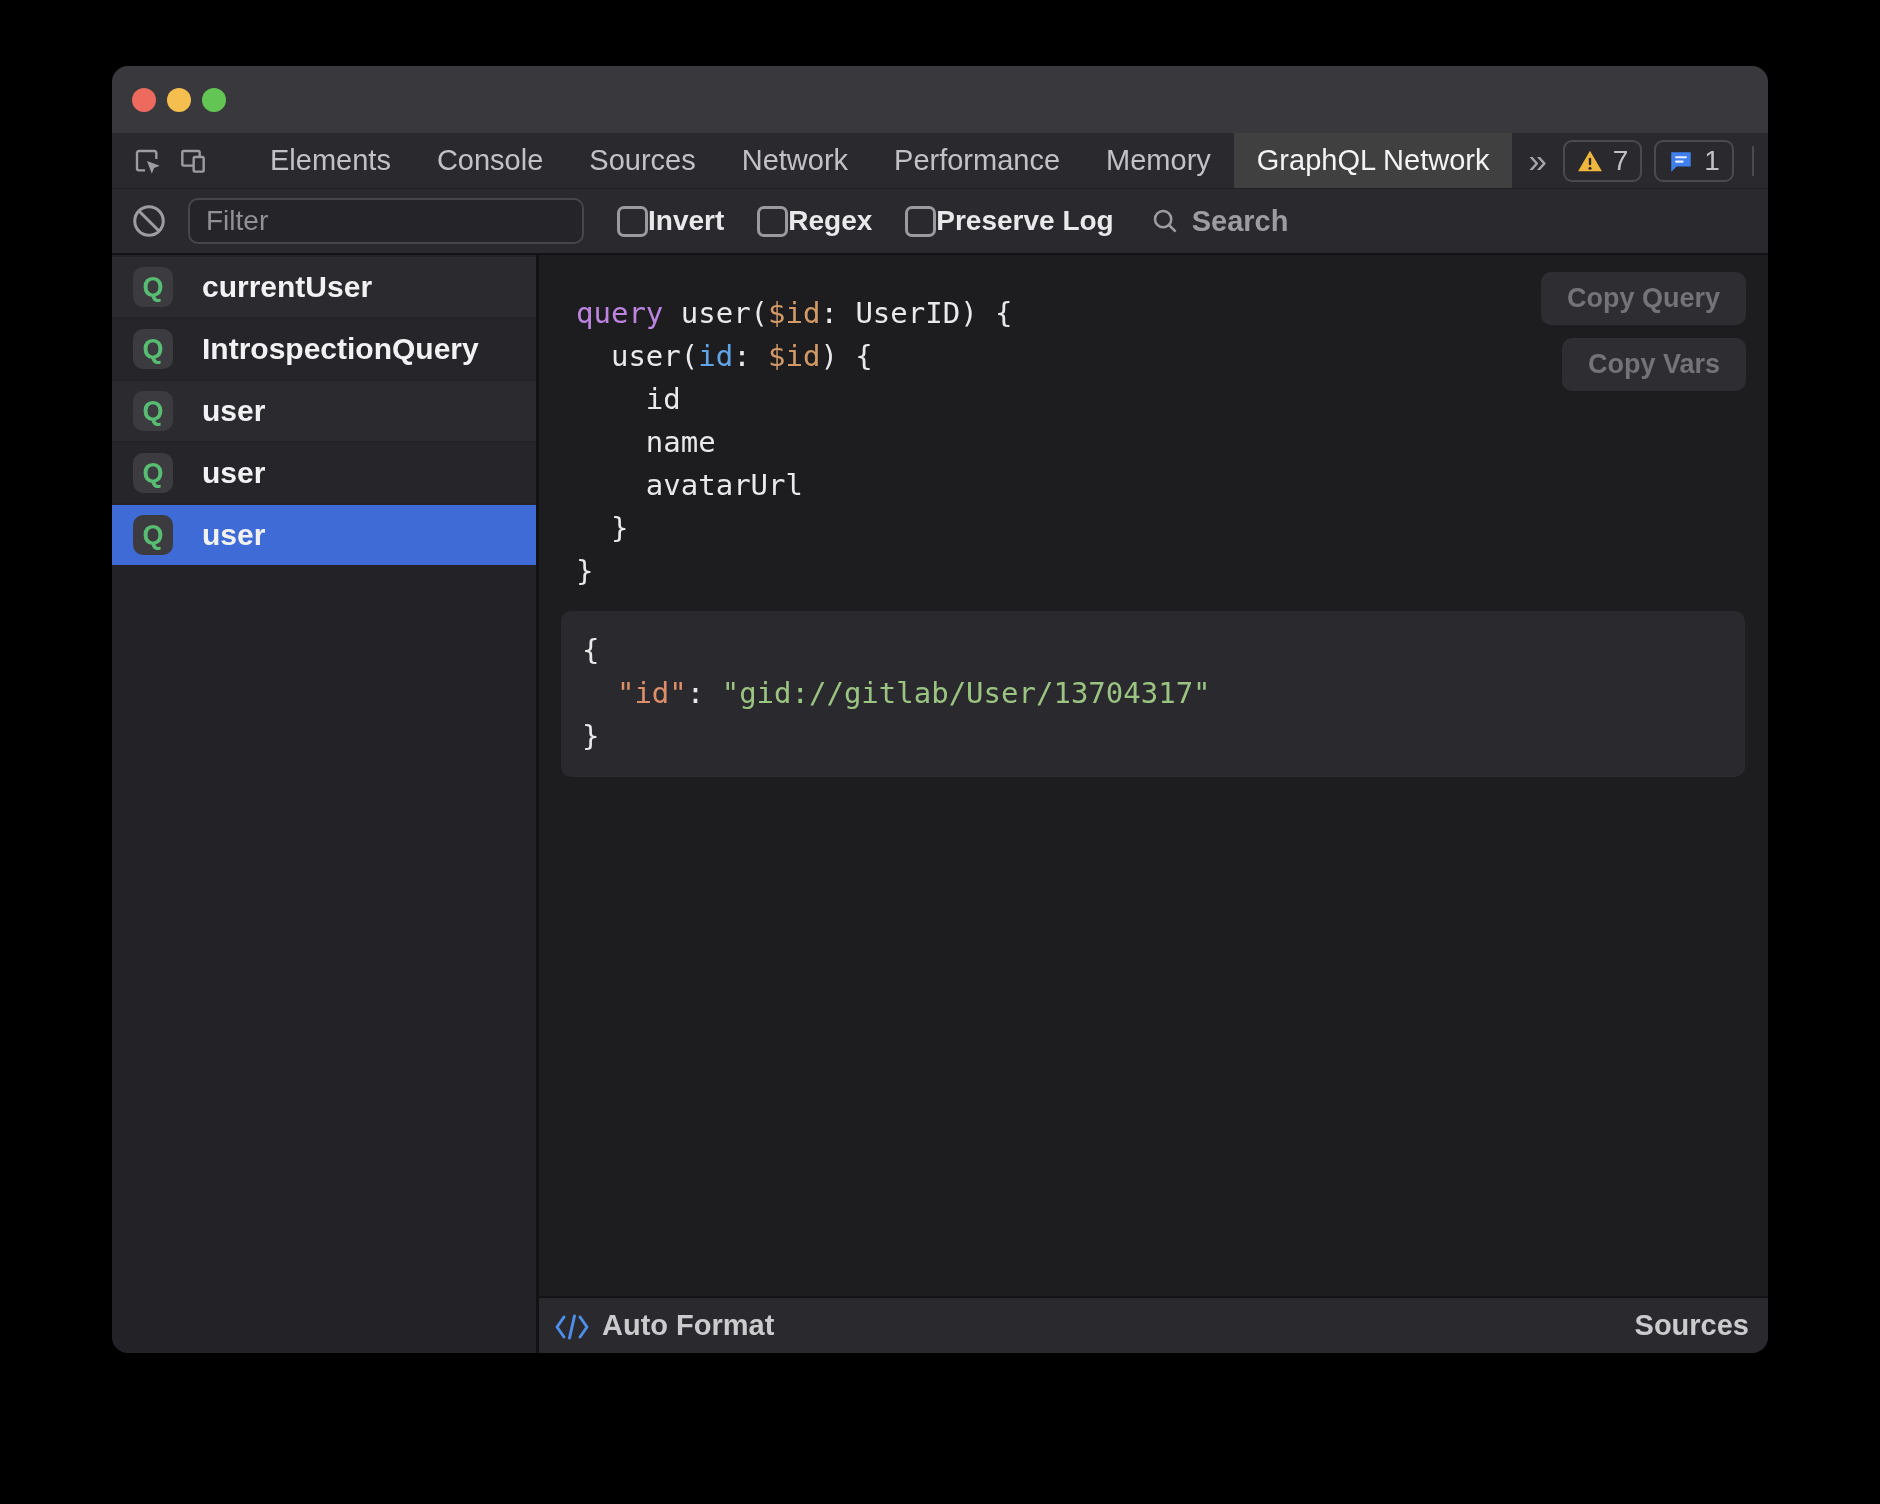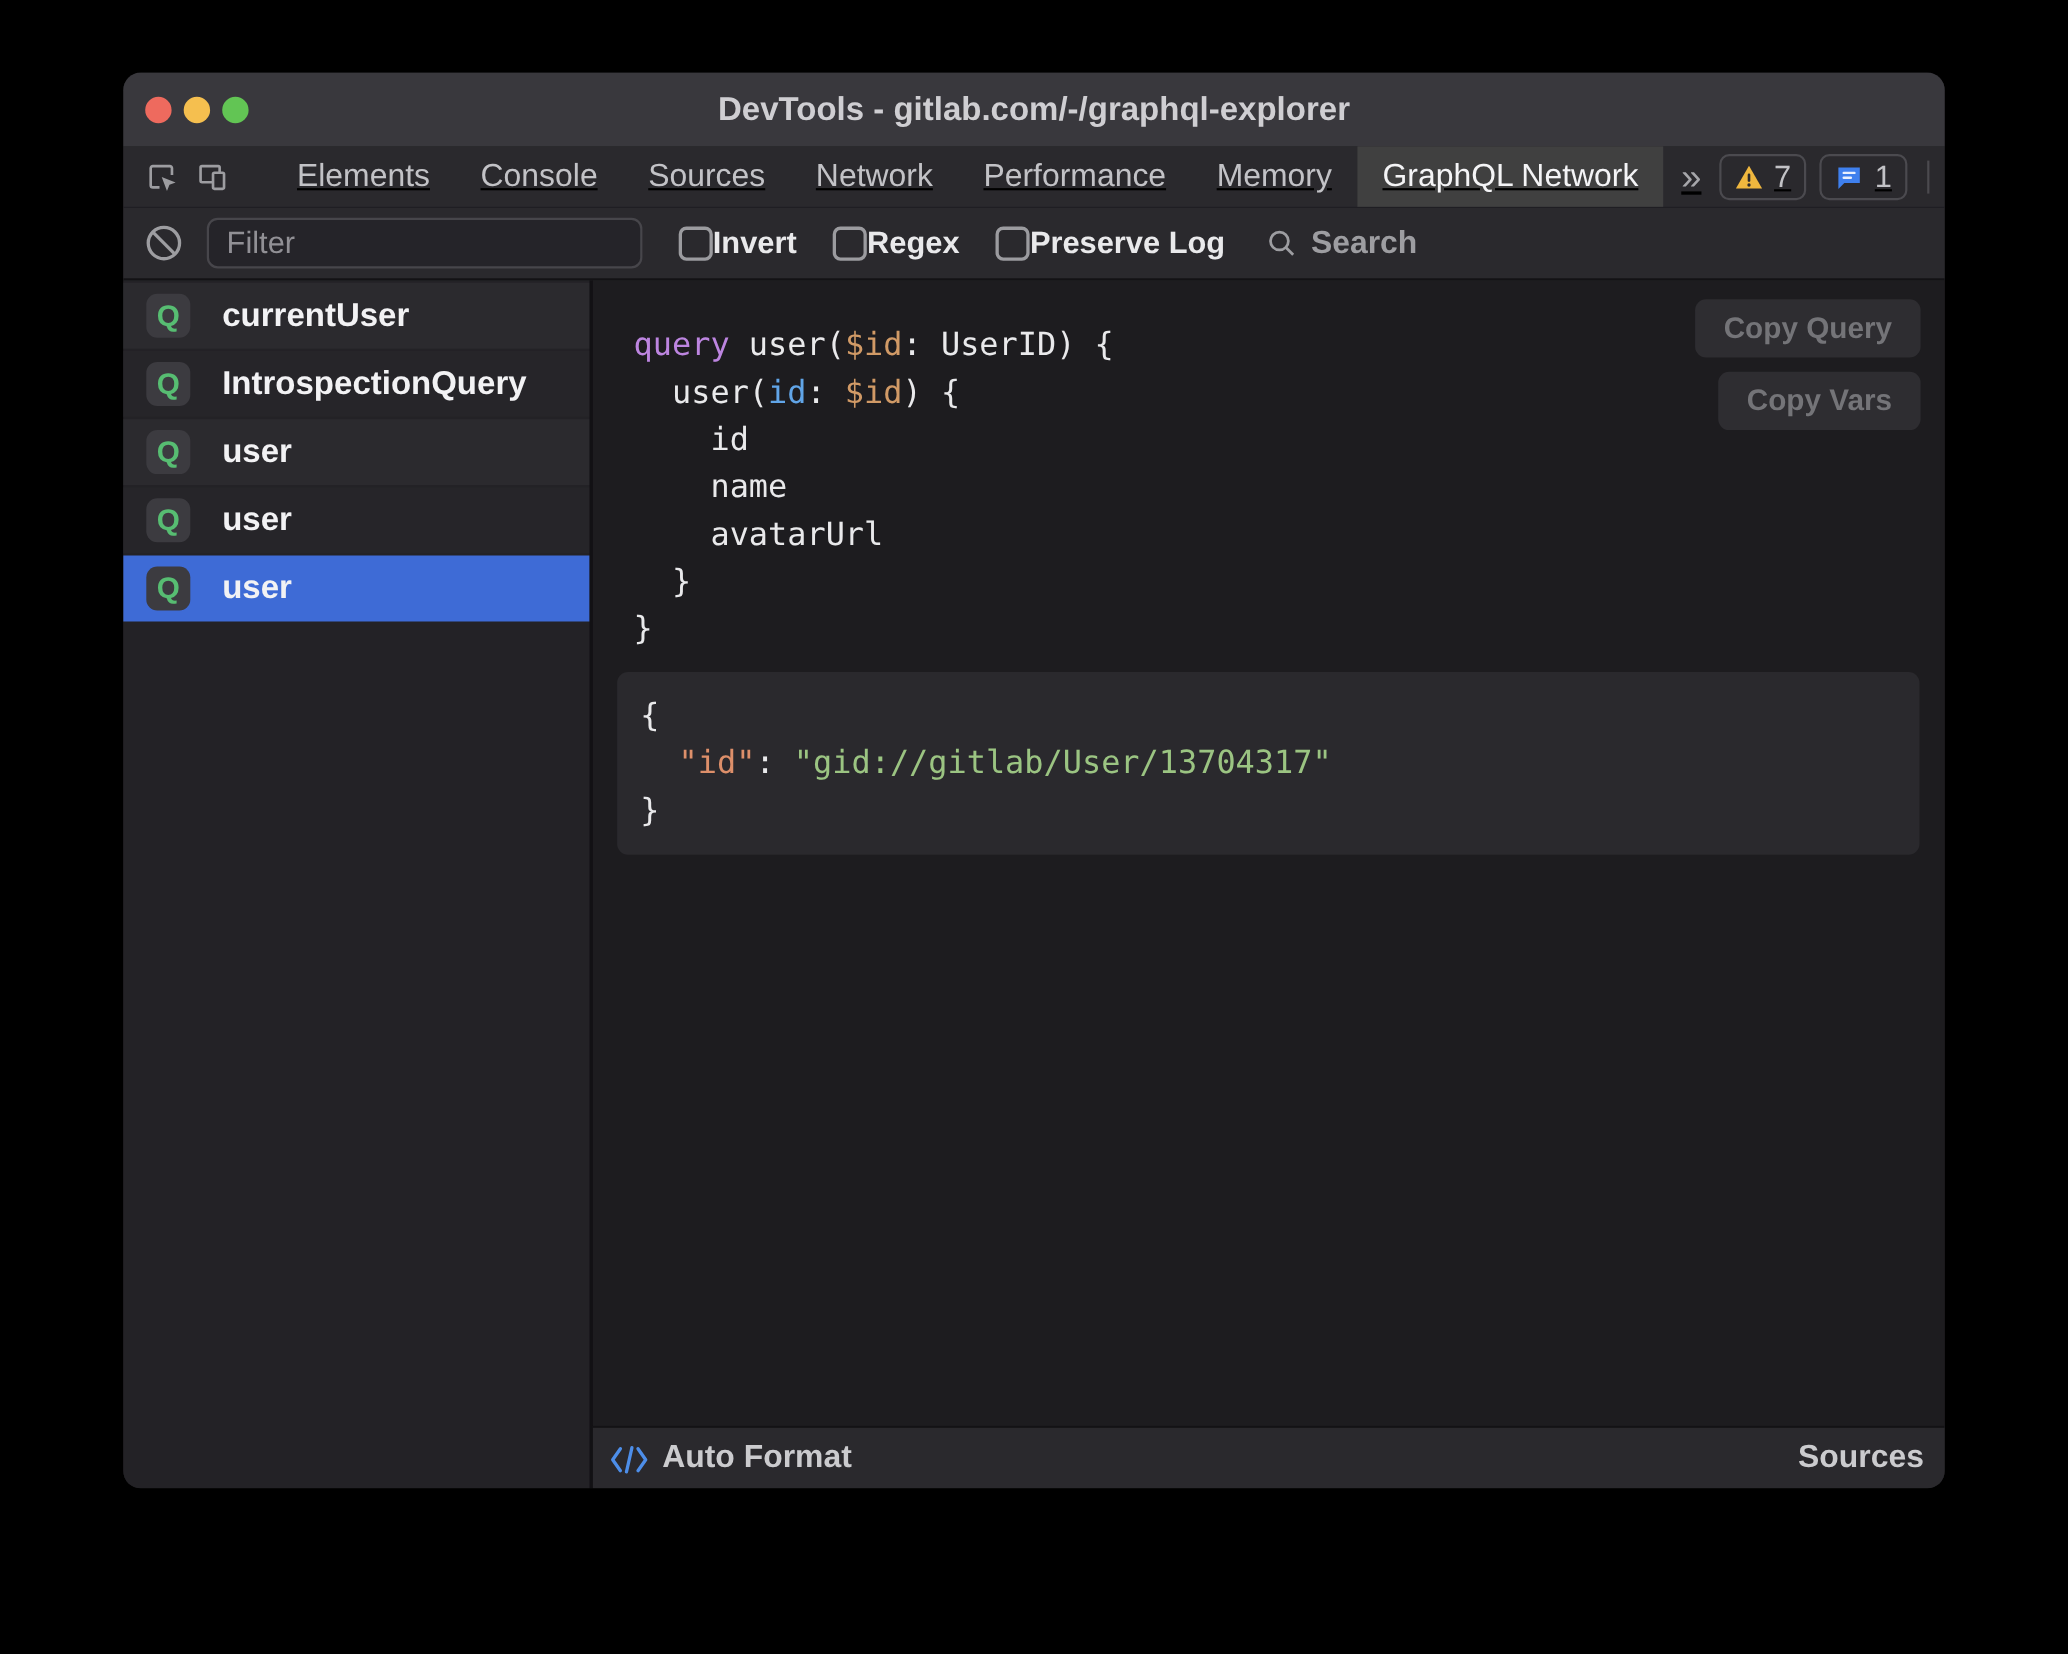--- a/index.html
+++ b/index.html
@@ -15,21 +15,21 @@
   }
   
   .titlebar{flex:0 0 67px;background:var(--titlebar-bg,#39383d);display:flex;align-items:center;position:relative;}
   .traffic{position:absolute;left:20px;top:0;height:100%;display:flex;align-items:center;gap:11px;}
   .light{width:24px;height:24px;border-radius:50%;display:inline-block;}
   .light.red{background:var(--mac-red,#ee6a5e);}
   .light.yellow{background:var(--mac-yellow,#f5bf4f);}
   .light.green{background:var(--mac-green,#62c554);}
   .title{flex:1;text-align:center;font-size:30px;font-weight:bold;color:#cfced2;}
   
-  .toolbar{flex:0 0 55px;background:var(--chrome-bg,#2a292d);display:flex;align-items:center;border-bottom:1px solid #201f23;text-decoration:underline;}
+  .toolbar{flex:0 0 55px;background:var(--chrome-bg,#2a292d);display:flex;align-items:center;border-bottom:1px solid #201f23;}
   .tool-icon{display:flex;align-items:center;justify-content:center;width:34px;height:34px;}
   .tool-icon:first-child{margin-left:19px;}
   .tool-icon + .tool-icon{margin-left:14px;}
   .vdiv{width:2px;height:30px;background:#4b4a4f;margin-left:20px;}
   .tabs{display:flex;height:100%;margin-left:18px;}
   .tab{display:flex;align-items:center;padding:0 23px;font-size:29px;color:#c2c2c6;white-space:nowrap;}
   .tab.active{background:#404040;color:#f4f4f6;}
   .tab.more{padding:0 16px;font-size:33px;color:#a6a6aa;}
   .right-group{margin-left:auto;display:flex;align-items:center;margin-right:18px;gap:12px;}
   .badge{display:flex;align-items:center;gap:10px;border:2px solid #4b4a4f;border-radius:9px;height:38px;padding:0 12px;color:#c2c2c6;font-size:28px;}
@@ -85,21 +85,20 @@
 <body>
 
 <div class="window">
 
   <div class="titlebar">
     <div class="traffic">
       <span class="light red"></span>
       <span class="light yellow"></span>
       <span class="light green"></span>
     </div>
-    <div class="title">DevTools - gitlab.com/-/graphql-explorer</div>
   </div>
 
   <div class="toolbar">
     <div class="tool-icon">
       <svg width="32" height="32" viewBox="0 0 24 24">
         <path d="M19 10.5 V6 a1.5 1.5 0 0 0 -1.5 -1.5 H6 A1.5 1.5 0 0 0 4.5 6 v11.5 A1.5 1.5 0 0 0 6 19 h4.5" fill="none" stroke="#9d9da1" stroke-width="1.8"></path>
         <path d="M12 12 L21.5 15.6 L17.3 17.3 L15.6 21.5 Z" fill="#9d9da1"></path>
       </svg>
     </div>
     <div class="tool-icon">

